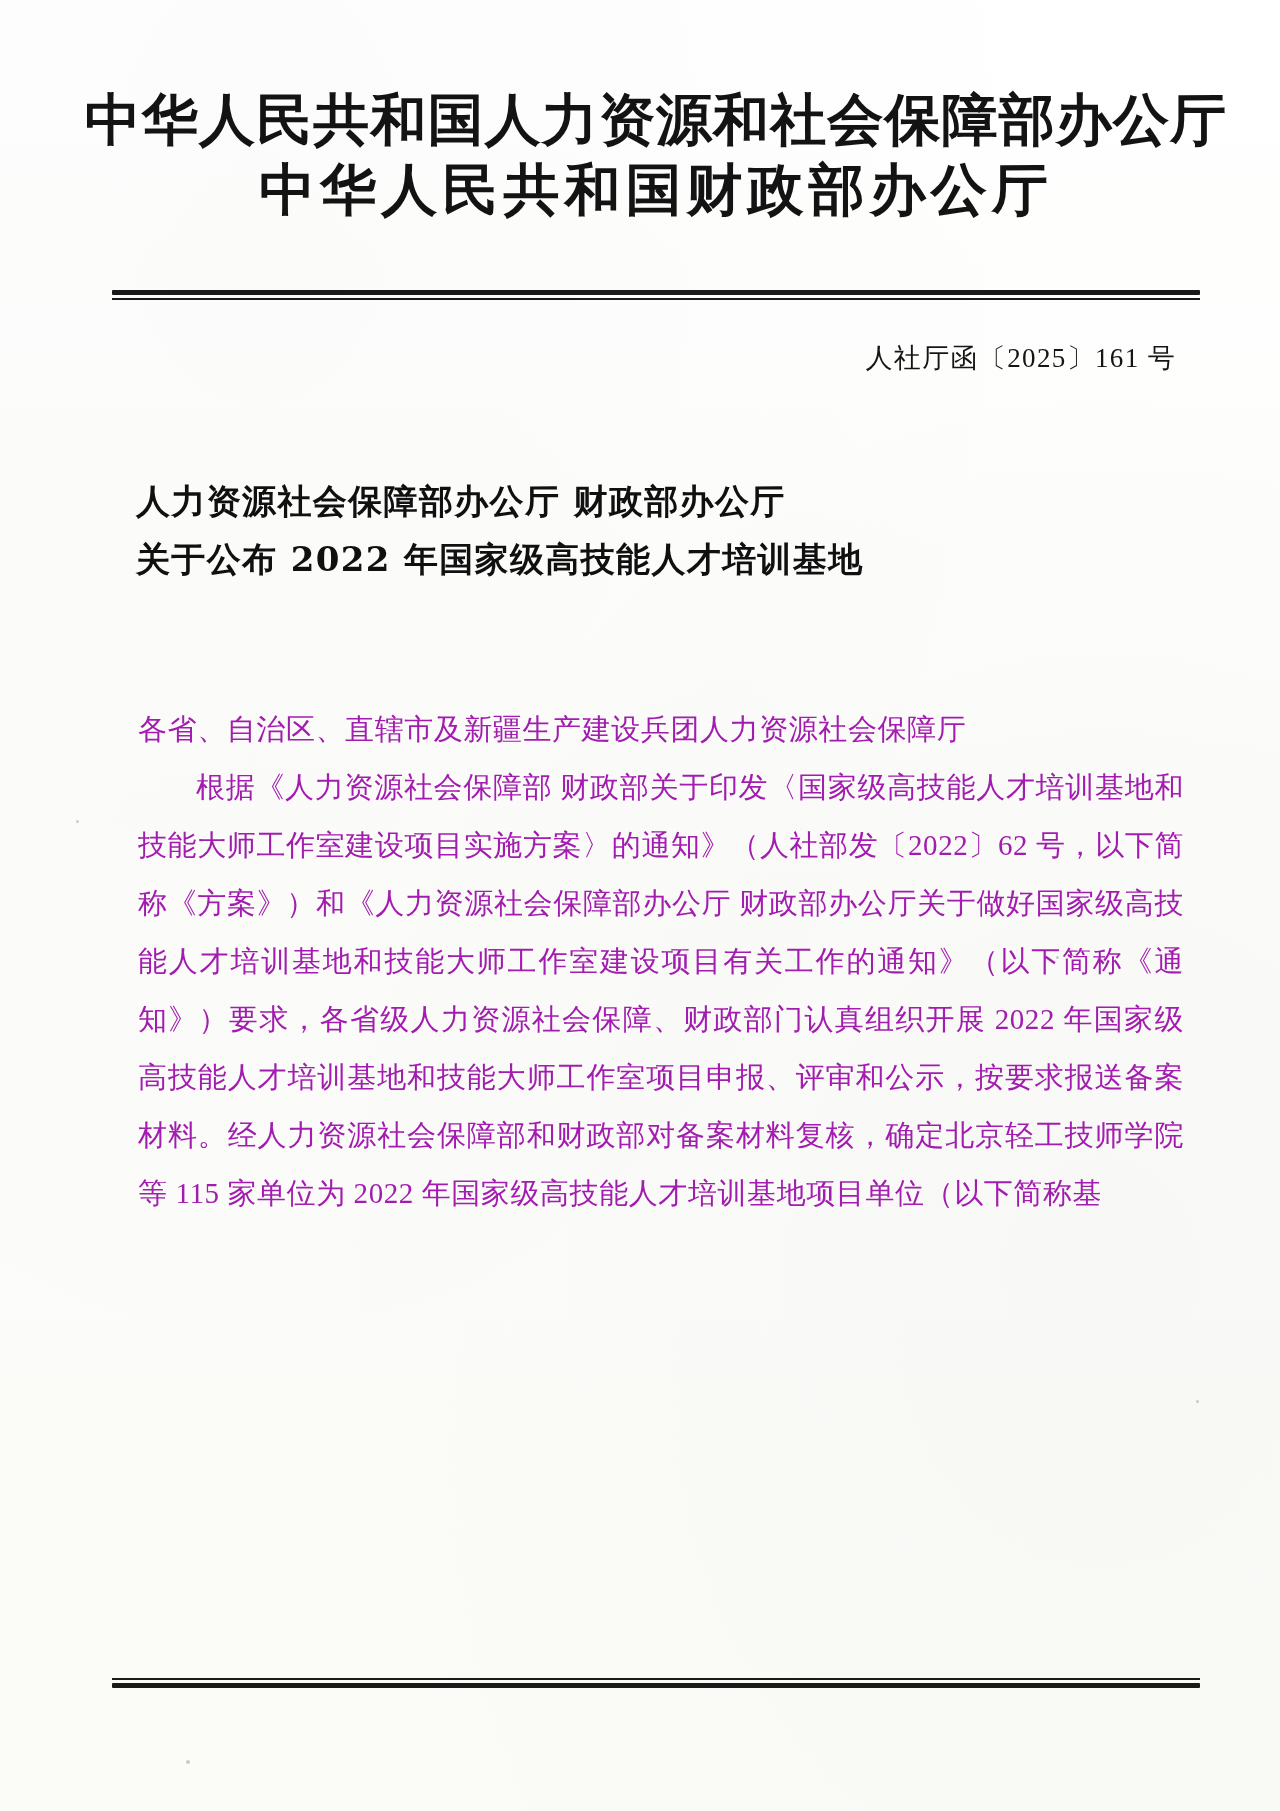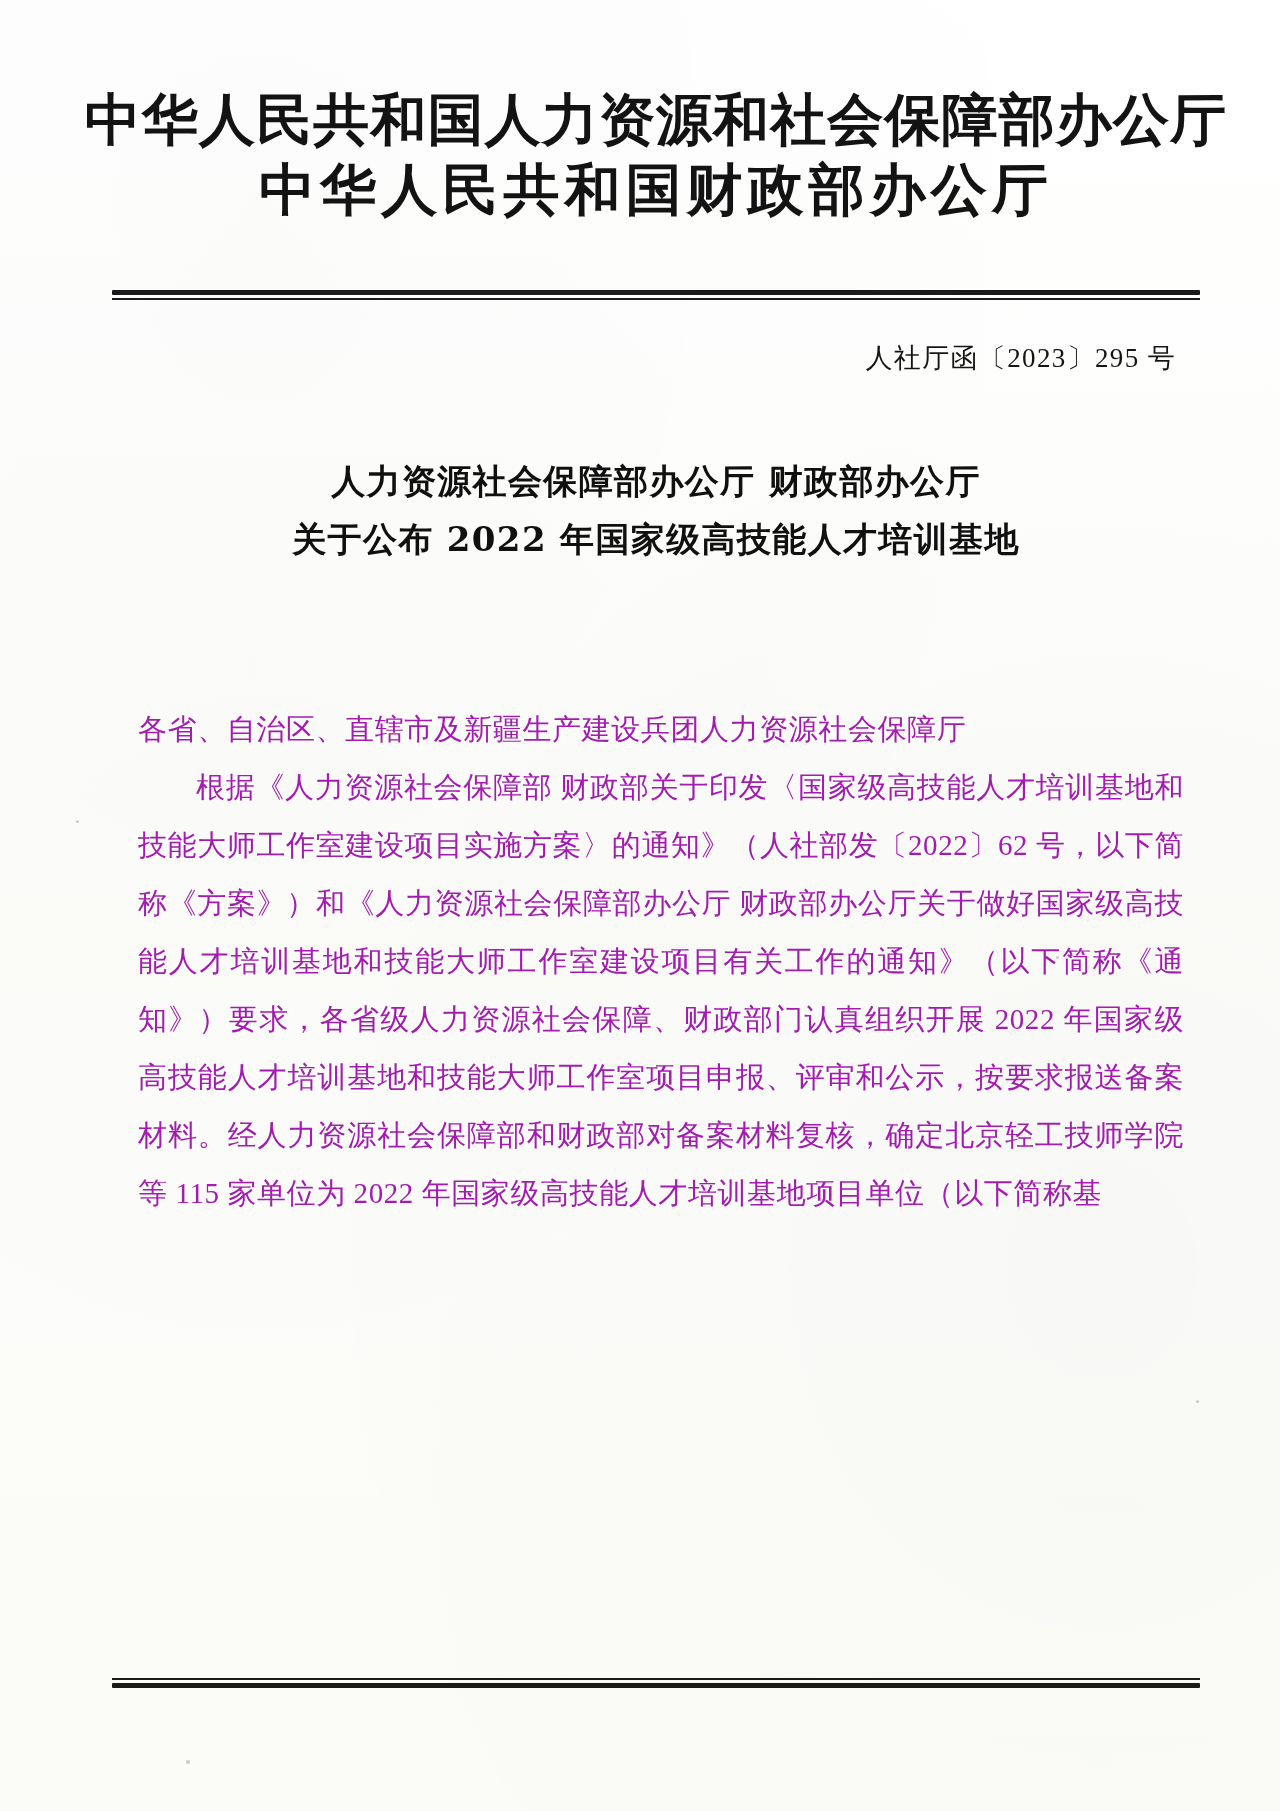--- a/index.html
+++ b/index.html
@@ -89,22 +89,22 @@
     font-size: 27px;
     letter-spacing: 0.05em;
     color: #151515;
   }
 
   
   .title-block {
     position: absolute;
     left: 120px;
     right: 120px;
-    top: 452px;
-    text-align: center;
+    top: 472px;
+    text-align: left;
   }
   .title-block .t-line {
     font-family: "DejaVu Serif", "Liberation Serif", serif;
     font-weight: 700;
     font-size: 34px;
     line-height: 1.72;
     letter-spacing: 0.04em;
     color: #101010;
   }
 
@@ -166,21 +166,21 @@
     <div class="letterhead">
       <div class="lh-line l1">中华人民共和国人力资源和社会保障部办公厅</div>
       <div class="lh-line l2">中华人民共和国财政部办公厅</div>
     </div>
 
     <div class="rule-top">
       <div class="thick"></div>
       <div class="thin"></div>
     </div>
 
-    <div class="doc-number">人社厅函〔2023〕295 号</div>
+    <div class="doc-number">人社厅函〔2025〕161 号</div>
 
     <div class="title-block">
       <div class="t-line">人力资源社会保障部办公厅  财政部办公厅</div>
       <div class="t-line">关于公布 2022 年国家级高技能人才培训基地</div>
     </div>
 
     <div class="body-block">
       <p>各省、自治区、直辖市及新疆生产建设兵团人力资源社会保障厅</p>
       <p class="indent">根据《人力资源社会保障部  财政部关于印发〈国家级高技能人才培训基地和技能大师工作室建设项目实施方案〉的通知》（人社部发〔2022〕62 号，以下简称《方案》）和《人力资源社会保障部办公厅  财政部办公厅关于做好国家级高技能人才培训基地和技能大师工作室建设项目有关工作的通知》（以下简称《通知》）要求，各省级人力资源社会保障、财政部门认真组织开展 2022 年国家级高技能人才培训基地和技能大师工作室项目申报、评审和公示，按要求报送备案材料。经人力资源社会保障部和财政部对备案材料复核，确定北京轻工技师学院等 115 家单位为 2022 年国家级高技能人才培训基地项目单位（以下简称基</p>
     </div>

